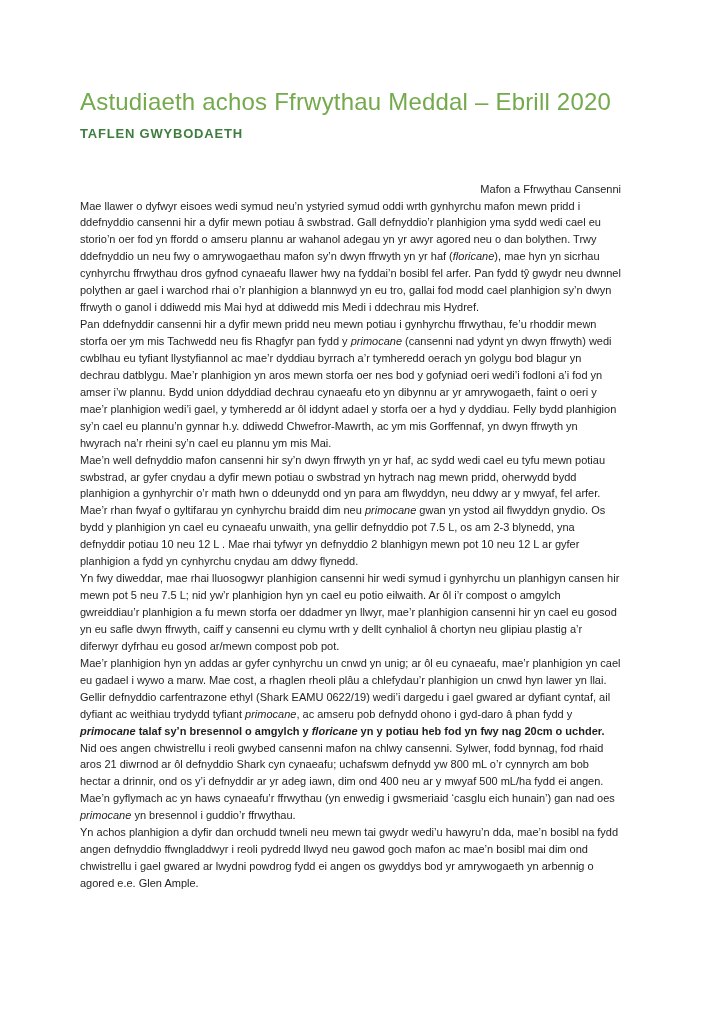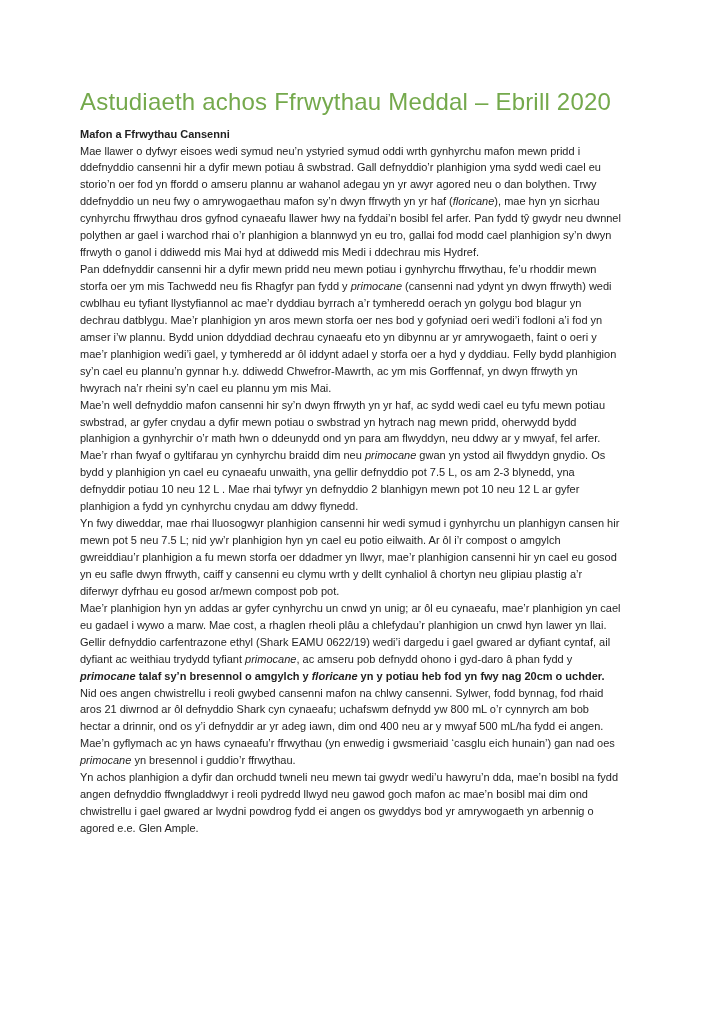--- a/index.html
+++ b/index.html
@@ -33,38 +33,40 @@
     letter-spacing: 0.8px;
     margin: 0 0 40px 0;
   }
   .doc-body {
     color: var(--body-text, #1f1f1f);
     font-size: 11px;
     line-height: 1.54;
     text-align: left;
   }
   .section-heading {
-    font-weight: 700;
+    font-weight: 400;
     margin: 0;
+    text-align: right;
   }
   p.body-para {
     margin: 0;
   }
   p.body-para.gap {
   }
   .seg-i  { font-style: italic; }
   .seg-b  { font-weight: 700; }
   .seg-bi { font-weight: 700; font-style: italic; }
 </style>
 </head>
 <body>
 
 <div class="page" style="--title-green: #74a94c; --subtitle-green: #3e7d3f; --body-text: #1f1f1f; --bg: #ffffff;">
   <h1 class="doc-title">Astudiaeth achos Ffrwythau Meddal – Ebrill 2020</h1>
 
+  <h2 class="doc-subtitle">TAFLEN GWYBODAETH</h2>
 
   <div class="doc-body">
     <p class="body-para section-heading">Mafon a Ffrwythau Cansenni</p>
 
     <p class="body-para"><span>Mae llawer o dyfwyr eisoes wedi symud neu’n ystyried symud oddi wrth gynhyrchu mafon mewn pridd i ddefnyddio cansenni hir a dyfir mewn potiau â swbstrad. Gall defnyddio’r planhigion yma sydd wedi cael eu storio’n oer fod yn ffordd o amseru plannu ar wahanol adegau yn yr awyr agored neu o dan bolythen. Trwy ddefnyddio un neu fwy o amrywogaethau mafon sy’n dwyn ffrwyth yn yr haf (</span><span class="seg-i">floricane</span><span>), mae hyn yn sicrhau cynhyrchu ffrwythau dros gyfnod cynaeafu llawer hwy na fyddai’n bosibl fel arfer. Pan fydd tŷ gwydr neu dwnnel polythen ar gael i warchod rhai o’r planhigion a blannwyd yn eu tro, gallai fod modd cael planhigion sy’n dwyn ffrwyth o ganol i ddiwedd mis Mai hyd at ddiwedd mis Medi i ddechrau mis Hydref.</span></p>
 
     <p class="body-para"><span>Pan ddefnyddir cansenni hir a dyfir mewn pridd neu mewn potiau i gynhyrchu ffrwythau, fe’u rhoddir mewn storfa oer ym mis Tachwedd neu fis Rhagfyr pan fydd y </span><span class="seg-i">primocane</span><span> (cansenni nad ydynt yn dwyn ffrwyth) wedi cwblhau eu tyfiant llystyfiannol ac mae’r dyddiau byrrach a’r tymheredd oerach yn golygu bod blagur yn dechrau datblygu. Mae’r planhigion yn aros mewn storfa oer nes bod y gofyniad oeri wedi’i fodloni a’i fod yn amser i’w plannu. Bydd union ddyddiad dechrau cynaeafu eto yn dibynnu ar yr amrywogaeth, faint o oeri y mae’r planhigion wedi’i gael, y tymheredd ar ôl iddynt adael y storfa oer a hyd y dyddiau. Felly bydd planhigion sy’n cael eu plannu’n gynnar h.y. ddiwedd Chwefror-Mawrth, ac ym mis Gorffennaf, yn dwyn ffrwyth yn hwyrach na’r rheini sy’n cael eu plannu ym mis Mai.</span></p>
 
     <p class="body-para gap"><span>Mae’n well defnyddio mafon cansenni hir sy’n dwyn ffrwyth yn yr haf, ac sydd wedi cael eu tyfu mewn potiau swbstrad, ar gyfer cnydau a dyfir mewn potiau o swbstrad yn hytrach nag mewn pridd, oherwydd bydd planhigion a gynhyrchir o’r math hwn o ddeunydd ond yn para am flwyddyn, neu ddwy ar y mwyaf, fel arfer. Mae’r rhan fwyaf o gyltifarau yn cynhyrchu braidd dim neu </span><span class="seg-i">primocane</span><span> gwan yn ystod ail flwyddyn gnydio. Os bydd y planhigion yn cael eu cynaeafu unwaith, yna gellir defnyddio pot 7.5 L, os am 2-3 blynedd, yna defnyddir potiau 10 neu 12 L . Mae rhai tyfwyr yn defnyddio 2 blanhigyn mewn pot 10 neu 12 L ar gyfer planhigion a fydd yn cynhyrchu cnydau am ddwy flynedd.</span></p>
 

